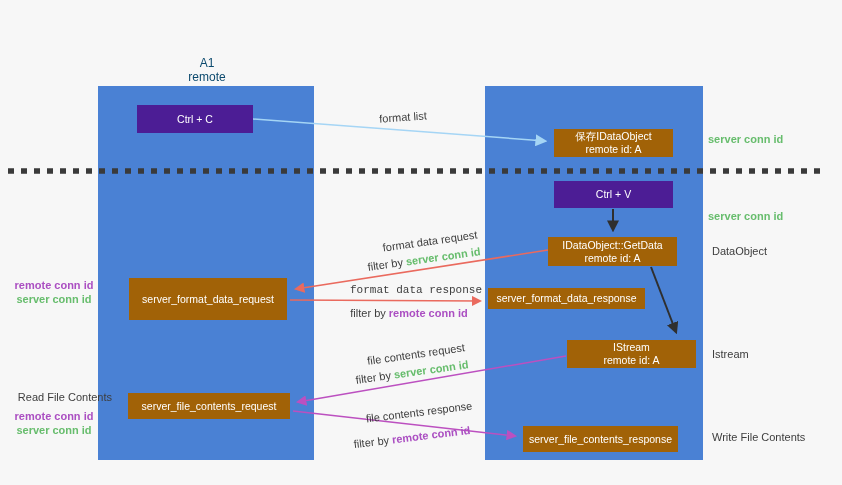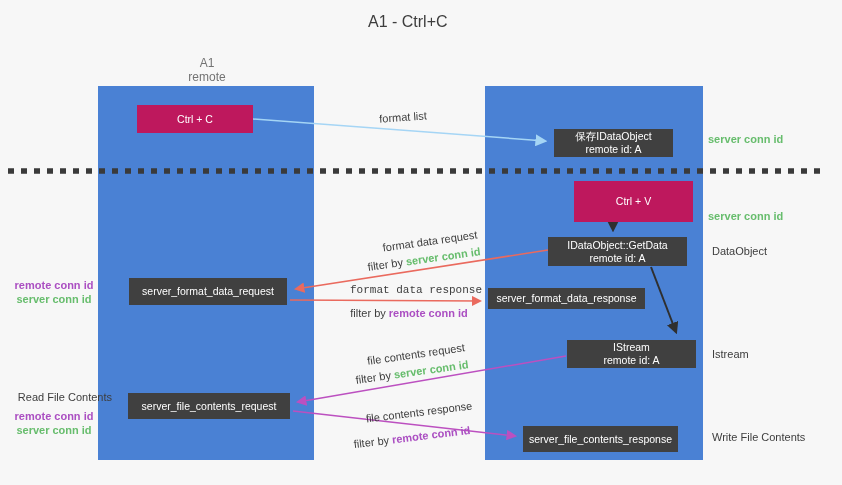--- a/index.html
+++ b/index.html
@@ -2,25 +2,25 @@
 <html><head>
 <meta charset="utf-8">
 <style>
   html,body{margin:0;padding:0;}
   body{font-family:"Liberation Sans","DejaVu Sans",sans-serif;background:#f7f7f7;}
   .stage{position:relative;width:842px;height:485px;background:#f7f7f7;overflow:hidden;}
   .lane{position:absolute;background:#4a81d4;z-index:1;}
   .arrows{position:absolute;left:0;top:0;z-index:2;}
   .box{position:absolute;z-index:3;display:flex;flex-direction:column;align-items:center;justify-content:center;
        color:#ffffff;font-size:10.5px;line-height:13px;text-align:center;white-space:nowrap;}
-  .green-box{background:#be185d;}
-  .orange-box{background:#404040;}
+  .green-box{background:#4c1d95;}
+  .orange-box{background:#a16207;}
   .lbl{position:absolute;z-index:4;font-size:11px;color:#3d3d3d;white-space:nowrap;}
   .title{position:absolute;z-index:4;font-size:16px;color:#3d3d3d;line-height:23px;}
-  .lane-header{position:absolute;z-index:4;font-size:12px;color:#737373;text-align:center;line-height:14px;}
+  .lane-header{position:absolute;z-index:4;font-size:12px;color:#0c4a6e;text-align:center;line-height:14px;}
   .center{transform:translate(-50%,-50%);}
   .rot8{transform:translate(-50%,-50%) rotate(-8deg);}
   .rot7{transform:translate(-50%,-50%) rotate(-7deg);}
   .rot4{transform:translate(-50%,-50%) rotate(-4deg);}
   .green-t{color:#67bd6d;font-weight:bold;}
   .purple-t{color:#ab4fc2;font-weight:bold;}
   .ids{line-height:14px;text-align:center;}
 </style>
 </head>
 <body>
@@ -49,43 +49,42 @@
     <path d="M253,119 L545,141" stroke="#a5d5f5" stroke-width="1.5" fill="none" marker-end="url(#ah-blue)"></path>
     <path d="M613,209 L613,230" stroke="#2f2f2f" stroke-width="2" fill="none" marker-end="url(#ah-blk)"></path>
     <path d="M548,250 L296,289" stroke="#ea6a5e" stroke-width="1.5" fill="none" marker-end="url(#ah-red)"></path>
     <path d="M290,300 L480,301" stroke="#ea6a5e" stroke-width="1.5" fill="none" marker-end="url(#ah-red)"></path>
     <path d="M651,267 L676,332" stroke="#2f2f2f" stroke-width="2" fill="none" marker-end="url(#ah-blk)"></path>
     <path d="M566,356 L298,402" stroke="#bc50c0" stroke-width="1.5" fill="none" marker-end="url(#ah-mag)"></path>
     <path d="M293,411 L515,436" stroke="#bc50c0" stroke-width="1.5" fill="none" marker-end="url(#ah-mag)"></path>
   </svg>
 
   <div class="title" style="left:368px;top:10px;">
-    <div>A1 - Ctrl+C</div>
   </div>
 
   <div class="lane-header" style="left:157px;top:56px;width:100px;">
     <div>A1</div>
     <div>remote</div>
   </div>
 
   <div class="box green-box" style="left:137px;top:105px;width:116px;height:28px;">
     <div>Ctrl + C</div>
   </div>
   <div class="box orange-box" style="left:554px;top:129px;width:119px;height:28px;">
     <div>保存IDataObject</div>
     <div>remote id: A</div>
   </div>
-  <div class="box green-box" style="left:554px;top:181px;width:119px;height:41px;margin-left:20px;">
+  <div class="box green-box" style="left:554px;top:181px;width:119px;height:27px;">
     <div>Ctrl + V</div>
   </div>
-  <div class="box orange-box" style="left:548px;top:237px;width:139px;height:29px;">
+  <div class="box orange-box" style="left:548px;top:237px;width:129px;height:29px;">
     <div>IDataObject::GetData</div>
     <div>remote id: A</div>
   </div>
-  <div class="box orange-box" style="left:129px;top:278px;width:158px;height:27px;align-items:center;">
+  <div class="box orange-box" style="left:129px;top:278px;width:158px;height:42px;align-items:center;">
     <div>server_format_data_request</div>
   </div>
   <div class="box orange-box" style="left:488px;top:288px;width:157px;height:21px;">
     <div>server_format_data_response</div>
   </div>
   <div class="box orange-box" style="left:567px;top:340px;width:129px;height:28px;">
     <div>IStream</div>
     <div>remote id: A</div>
   </div>
   <div class="box orange-box" style="left:523px;top:426px;width:155px;height:26px;">

